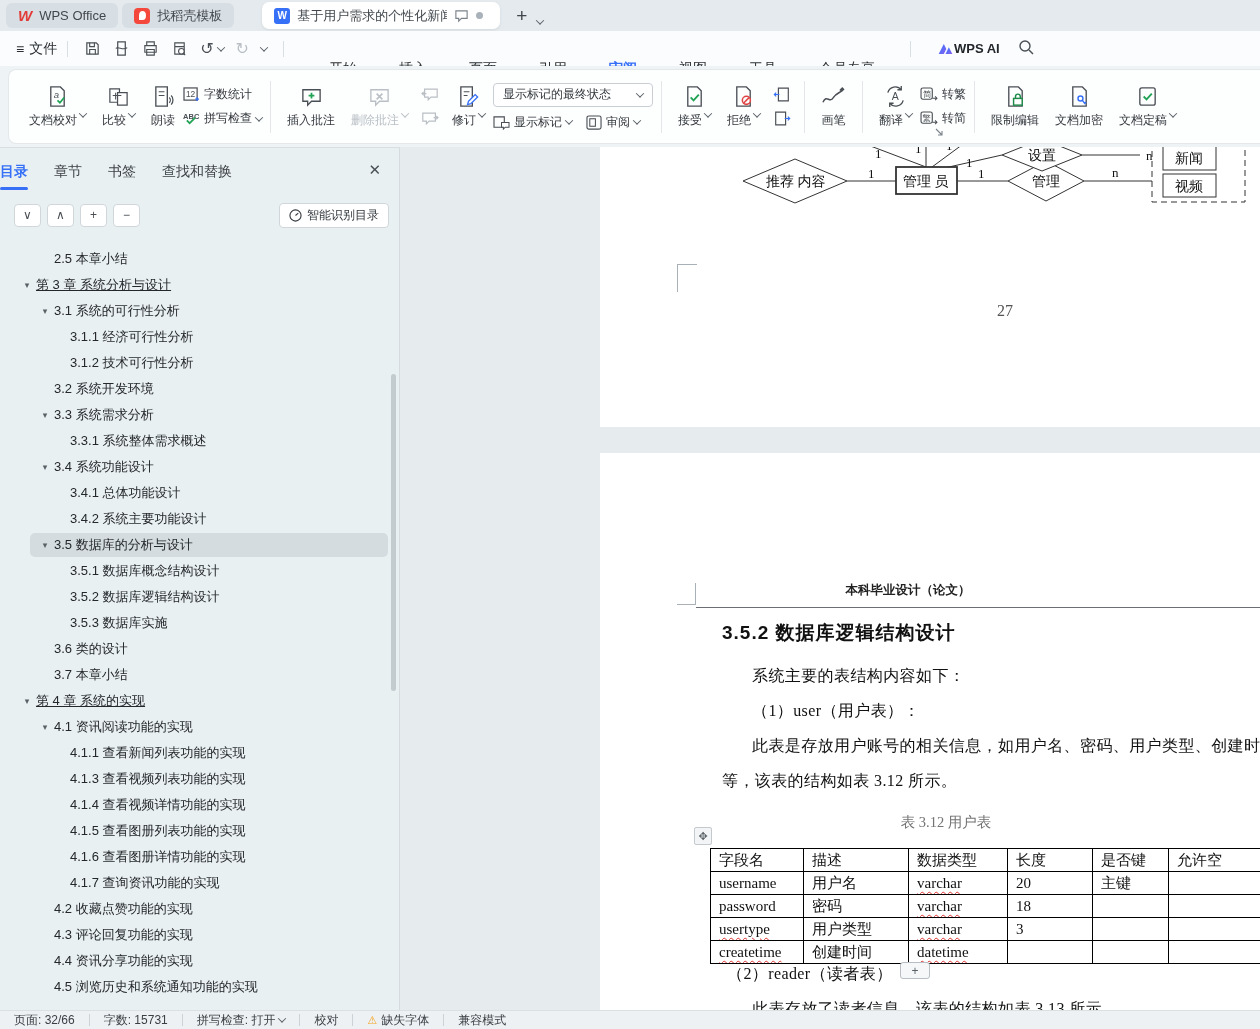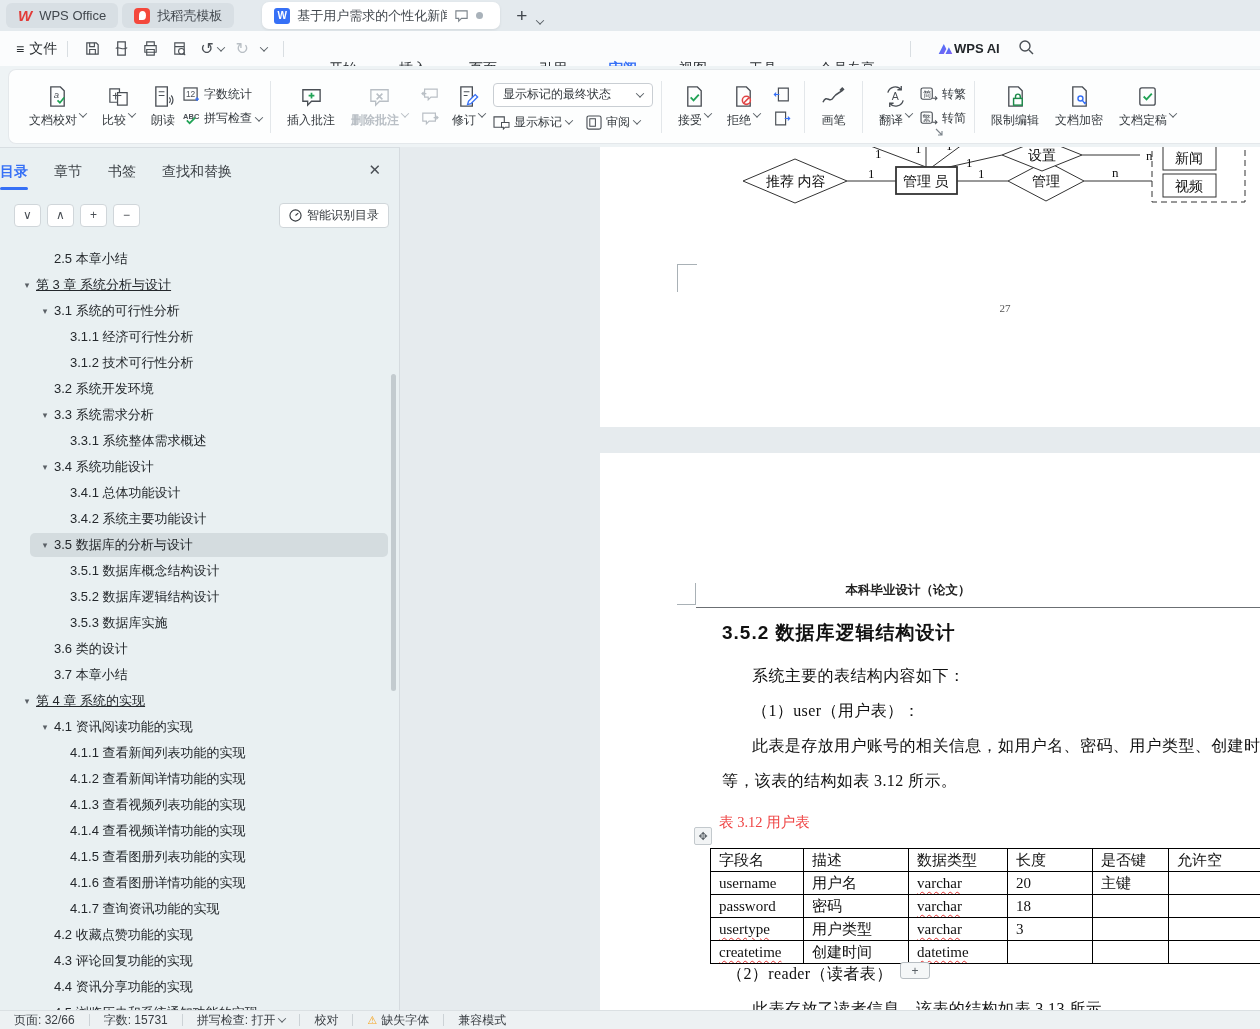--- a/index.html
+++ b/index.html
@@ -37,21 +37,21 @@
   .menu-item.active::after { content:""; position:absolute; left:50%; transform:translateX(-50%); bottom:2px; width:30px; height:3px; border-radius:2px; background:#3670f6; }
   .wpsai { display:flex; align-items:center; margin-left:16px; font-size:13px; font-weight:bold; color:#23272b; }
   .searchbtn { margin-left:18px; }
 
   
   .ribbon-wrap { position:absolute; left:0; top:66px; width:1260px; height:81px; background:#eef3f5; }
   .ribbon { position:absolute; left:8px; top:3px; right:0; height:75px; background:#fdfefe; border:1px solid #e4e8eb; border-radius:8px 0 0 8px; border-right:none; display:flex; align-items:center; padding-left:12px; overflow:hidden; }
   .rsep { width:1px; height:52px; background:#e3e7ea; margin:0 8px; flex:none; }
   .rbig { display:flex; flex-direction:column; align-items:center; justify-content:center; gap:4px; padding:0 8px; font-size:12px; color:#33383d; flex:none; }
   .rbig .lbl { display:flex; align-items:flex-start; gap:3px; white-space:nowrap; }
-  .rbig.dis { color:#b9bfc5;font-weight:bold; }
+  .rbig.dis { color:#b9bfc5; }
   .rstack { display:flex; flex-direction:column; justify-content:center; gap:7px; flex:none; }
   .rrow { display:flex; align-items:center; gap:4px; font-size:12px; color:#33383d; white-space:nowrap; }
   .minicol { display:flex; flex-direction:column; gap:9px; padding:0 5px; flex:none; }
   .dropdown { width:160px; height:24px; border:1px solid #c9ced3; border-radius:4px; display:flex; align-items:center; justify-content:space-between; padding:0 9px; font-size:12px; color:#33383d; background:#fff; }
   .corner-exp { position:absolute; left:935px; top:62px; width:8px; height:8px; }
   .ic { flex:none; display:inline-block; }
 
   
   .sidebar { position:absolute; left:0; top:147px; width:400px; height:863px; background:#e9f0f2; border-top:1px solid #d8dee2; border-right:1px solid #d5dbdf; overflow:hidden; }
   .side-tabs { position:absolute; left:0; top:0; width:100%; height:48px; display:flex; align-items:center; font-size:14px; color:#3c4146; }
@@ -75,29 +75,29 @@
 
   
   .docarea { position:absolute; left:400px; top:147px; width:860px; height:863px; background:#e6ebee; overflow:hidden; }
   .page { position:absolute; left:200px; width:713px; background:#fff; }
   .page1 { top:0; height:280px; }
   .page2 { top:306px; height:600px; }
   .serif { font-family:"Liberation Serif","DejaVu Serif",serif; }
 
   .er-svg { position:absolute; left:0; top:-16px; }
   .fig-cap { position:absolute; left:245px; top:82px; width:320px; text-align:center; font-size:14.5px; color:#111; }
-  .pageno { position:absolute; left:385px; top:155px; width:40px; text-align:center; font-size:11px; color:#555; }
+  .pageno { position:absolute; left:385px; top:155px; width:40px; text-align:center; font-size:16px; color:#555; }
   .corner1 { position:absolute; left:77px; top:117px; width:20px; height:28px; border-left:1px solid #a9b1b6; border-top:1px solid #a9b1b6; }
   .corner2 { position:absolute; left:77px; top:130px; width:19px; height:22px; border-right:1px solid #a9b1b6; border-bottom:1px solid #a9b1b6; }
 
   .hdr-text { position:absolute; left:158px; top:129px; width:300px; text-align:center; font-size:12.5px; font-weight:bold; color:#222; }
   .hdr-rule { position:absolute; left:96px; top:154px; width:570px; height:1px; background:#6b6f73; }
   .h352 { position:absolute; left:122px; top:167px; font-size:19px; font-weight:bold; color:#111; letter-spacing:1px; }
   .p-line { position:absolute; font-size:16px; color:#111; white-space:nowrap; letter-spacing:.4px; }
-  .tbl-cap { position:absolute; left:119px; top:360px; width:440px; font-size:14.5px; color:#ef4444; }
+  .tbl-cap { position:absolute; left:126px; top:360px; width:440px; text-align:center; font-size:14.5px; color:#737373; }
   .move-handle { position:absolute; left:94px; top:374px; width:18px; height:18px; background:#f2f4f5; border:1px solid #c3c9cd; border-radius:2px; display:flex; align-items:center; justify-content:center; font-size:11px; color:#5a6167; }
   .doc-table { position:absolute; left:110px; top:395px; border-collapse:collapse; table-layout:fixed; }
   .doc-table td { border:1px solid #000; height:23px; font-size:15px; padding:0 8px; color:#111; overflow:hidden; white-space:nowrap; }
   .doc-table .sq { text-decoration:underline; text-decoration-style:wavy; text-decoration-color:#e03434; text-decoration-thickness:1px; text-underline-offset:3px; }
   .add-row-btn { position:absolute; left:300px; top:509px; width:30px; height:17px; background:#f5f7f8; border:1px solid #b8bec3; border-radius:3px; display:flex; align-items:center; justify-content:center; font-size:12px; color:#5a6167; }
 
   
   .statusbar { position:absolute; left:0; top:1010px; width:1260px; height:19px; background:#edf1f3; border-top:1px solid #dbe0e3; display:flex; align-items:center; font-size:12px; color:#3a3f44; }
   .sb-item { display:flex; align-items:center; gap:4px; padding:0 14px; }
   .sb-sep { width:1px; height:12px; background:#ccd2d6; }
@@ -511,23 +511,20 @@
         <div class="toc-row lvl1">
           <span class="tarrow">▾</span>
           <span class="tlabel">第 4 章 系统的实现</span>
         </div>
         <div class="toc-row lvl2">
           <span class="tarrow">▾</span>
           <span class="tlabel">4.1 资讯阅读功能的实现</span>
         </div>
         <div class="toc-row lvl3 noarrow">
           <span class="tlabel">4.1.1 查看新闻列表功能的实现</span>
-        </div>
-        <div class="toc-row lvl3 noarrow">
-          <span class="tlabel">4.1.2 查看新闻详情功能的实现</span>
         </div>
         <div class="toc-row lvl3 noarrow">
           <span class="tlabel">4.1.3 查看视频列表功能的实现</span>
         </div>
         <div class="toc-row lvl3 noarrow">
           <span class="tlabel">4.1.4 查看视频详情功能的实现</span>
         </div>
         <div class="toc-row lvl3 noarrow">
           <span class="tlabel">4.1.5 查看图册列表功能的实现</span>
         </div>

